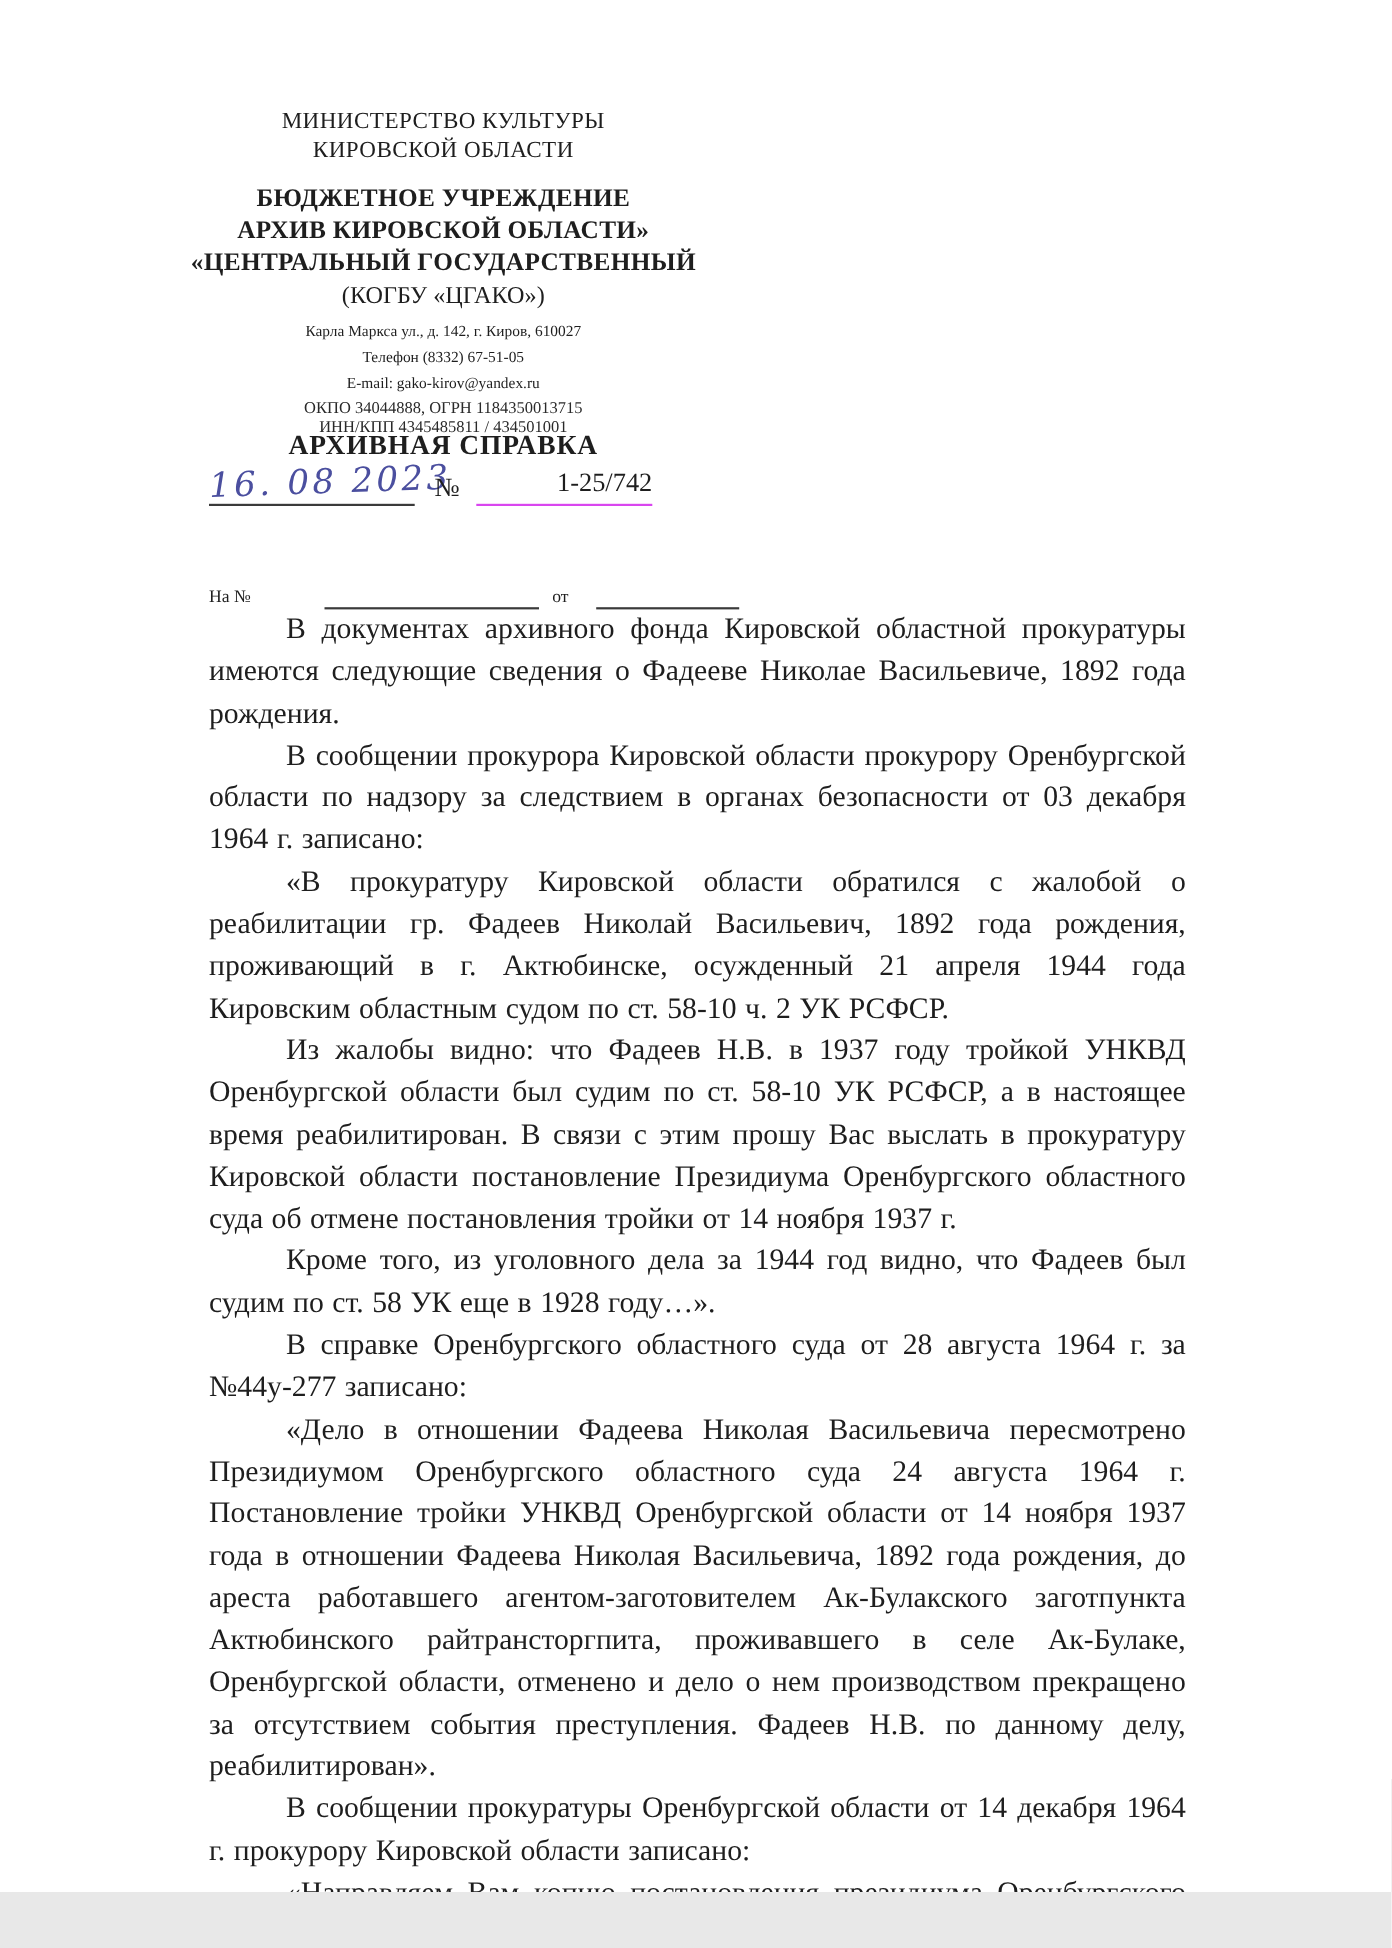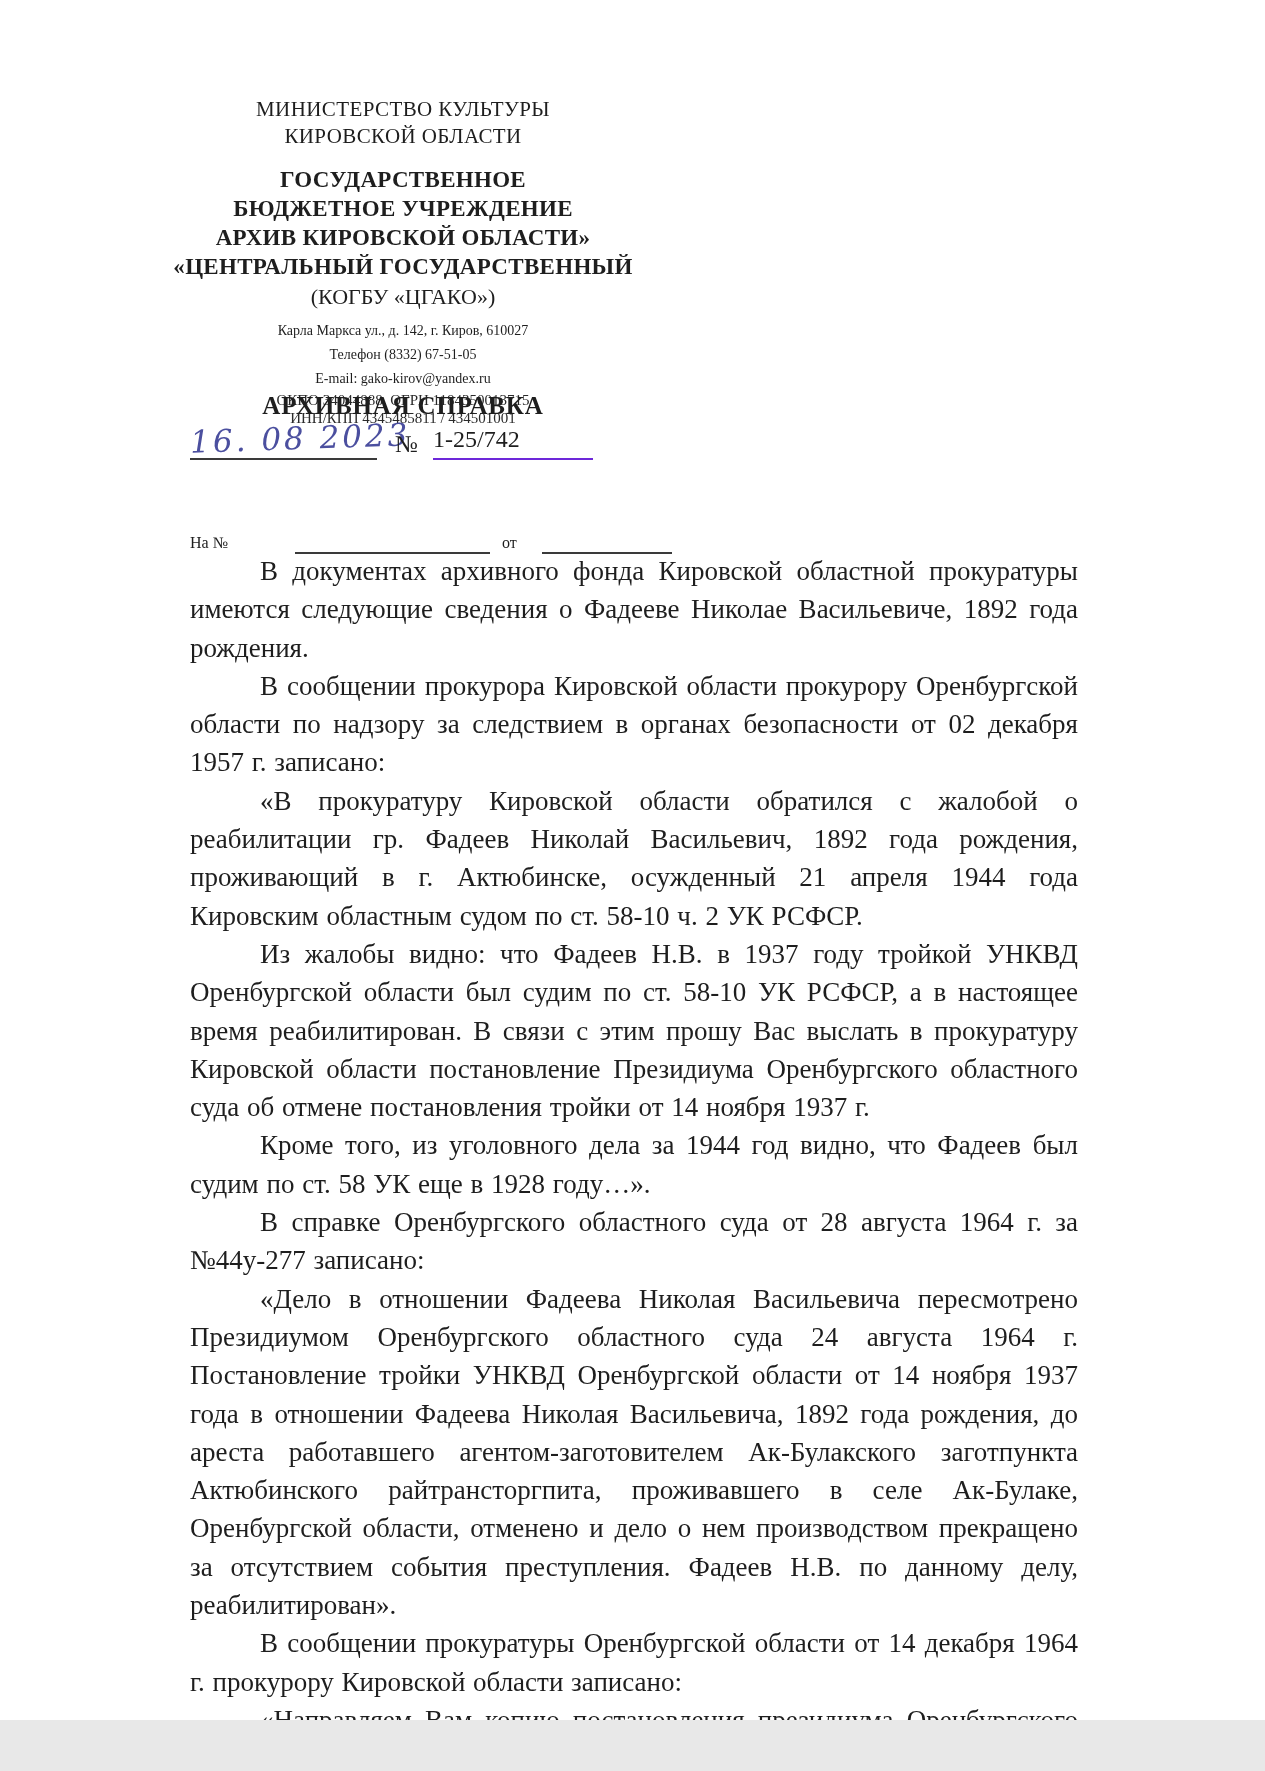--- a/index.html
+++ b/index.html
@@ -70,22 +70,22 @@
   }
   .num-sign {
     position: absolute;
     left: 205px; bottom: 2px;
     font-size: 24px;
   }
   .num-line {
     position: absolute;
     left: 243px; bottom: 0;
     width: 160px;
-    border-bottom: 2px solid #6d28d9;
-    text-align: left;
+    border-bottom: 2px solid #d946ef;
+    text-align: right;
     font-size: 24px;
     height: 32px;
   }
 
   
   .ref-row {
     position: absolute;
     top: 492px;
     left: 190px;
     width: 480px;
@@ -124,21 +124,20 @@
 <body>
 
 <div class="page">
 
   <div class="letterhead">
     <div class="lh-ministry">
       <div>МИНИСТЕРСТВО КУЛЬТУРЫ</div>
       <div>КИРОВСКОЙ ОБЛАСТИ</div>
     </div>
     <div class="lh-org">
-      <div>ГОСУДАРСТВЕННОЕ</div>
       <div>БЮДЖЕТНОЕ УЧРЕЖДЕНИЕ</div>
       <div>АРХИВ КИРОВСКОЙ ОБЛАСТИ»</div>
       <div>«ЦЕНТРАЛЬНЫЙ ГОСУДАРСТВЕННЫЙ</div>
     </div>
     <div class="lh-short">(КОГБУ «ЦГАКО»)</div>
     <div class="lh-addr">
       <div class="addr-line">Карла Маркса ул., д. 142, г. Киров, 610027</div>
       <div class="addr-line">Телефон (8332) 67-51-05</div>
       <div class="addr-line">E-mail: gako-kirov@yandex.ru</div>
     </div>
@@ -160,21 +159,21 @@
 
   <div class="ref-row">
     <span class="ref-label">На №</span>
     <span class="ref-line1"></span>
     <span class="ref-from">от</span>
     <span class="ref-line2"></span>
   </div>
 
   <div class="body-text">
     <p>В документах архивного фонда Кировской областной прокуратуры имеются следующие сведения о Фадееве Николае Васильевиче, 1892 года рождения.</p>
-    <p>В сообщении прокурора Кировской области прокурору Оренбургской области по надзору за следствием в органах безопасности от 02 декабря 1957 г. записано:</p>
+    <p>В сообщении прокурора Кировской области прокурору Оренбургской области по надзору за следствием в органах безопасности от 03 декабря 1964 г. записано:</p>
     <p>«В прокуратуру Кировской области обратился с жалобой о реабилитации гр. Фадеев Николай Васильевич, 1892 года рождения, проживающий в г. Актюбинске, осужденный 21 апреля 1944 года Кировским областным судом по ст. 58-10 ч. 2 УК РСФСР.</p>
     <p>Из жалобы видно: что Фадеев Н.В. в 1937 году тройкой УНКВД Оренбургской области был судим по ст. 58-10 УК РСФСР, а в настоящее время реабилитирован. В связи с этим прошу Вас выслать в прокуратуру Кировской области постановление Президиума Оренбургского областного суда об отмене постановления тройки от 14 ноября 1937 г.</p>
     <p>Кроме того, из уголовного дела за 1944 год видно, что Фадеев был судим по ст. 58 УК еще в 1928 году…».</p>
     <p>В справке Оренбургского областного суда от 28 августа 1964 г. за №44у-277 записано:</p>
     <p>«Дело в отношении Фадеева Николая Васильевича пересмотрено Президиумом Оренбургского областного суда 24 августа 1964 г. Постановление тройки УНКВД Оренбургской области от 14 ноября 1937 года в отношении Фадеева Николая Васильевича, 1892 года рождения, до ареста работавшего агентом-заготовителем Ак-Булакского заготпункта Актюбинского райтрансторгпита, проживавшего в селе Ак-Булаке, Оренбургской области, отменено и дело о нем производством прекращено за отсутствием события преступления. Фадеев Н.В. по данному делу, реабилитирован».</p>
     <p>В сообщении прокуратуры Оренбургской области от 14 декабря 1964 г. прокурору Кировской области записано:</p>
     <p>«Направляем Вам копию постановления президиума Оренбургского областного суда от 24 августа 1964 года о прекращении уголовного дела на Фадеева Николая Васильевича (копия приговора не приложена).</p>
 
   </div>
 

